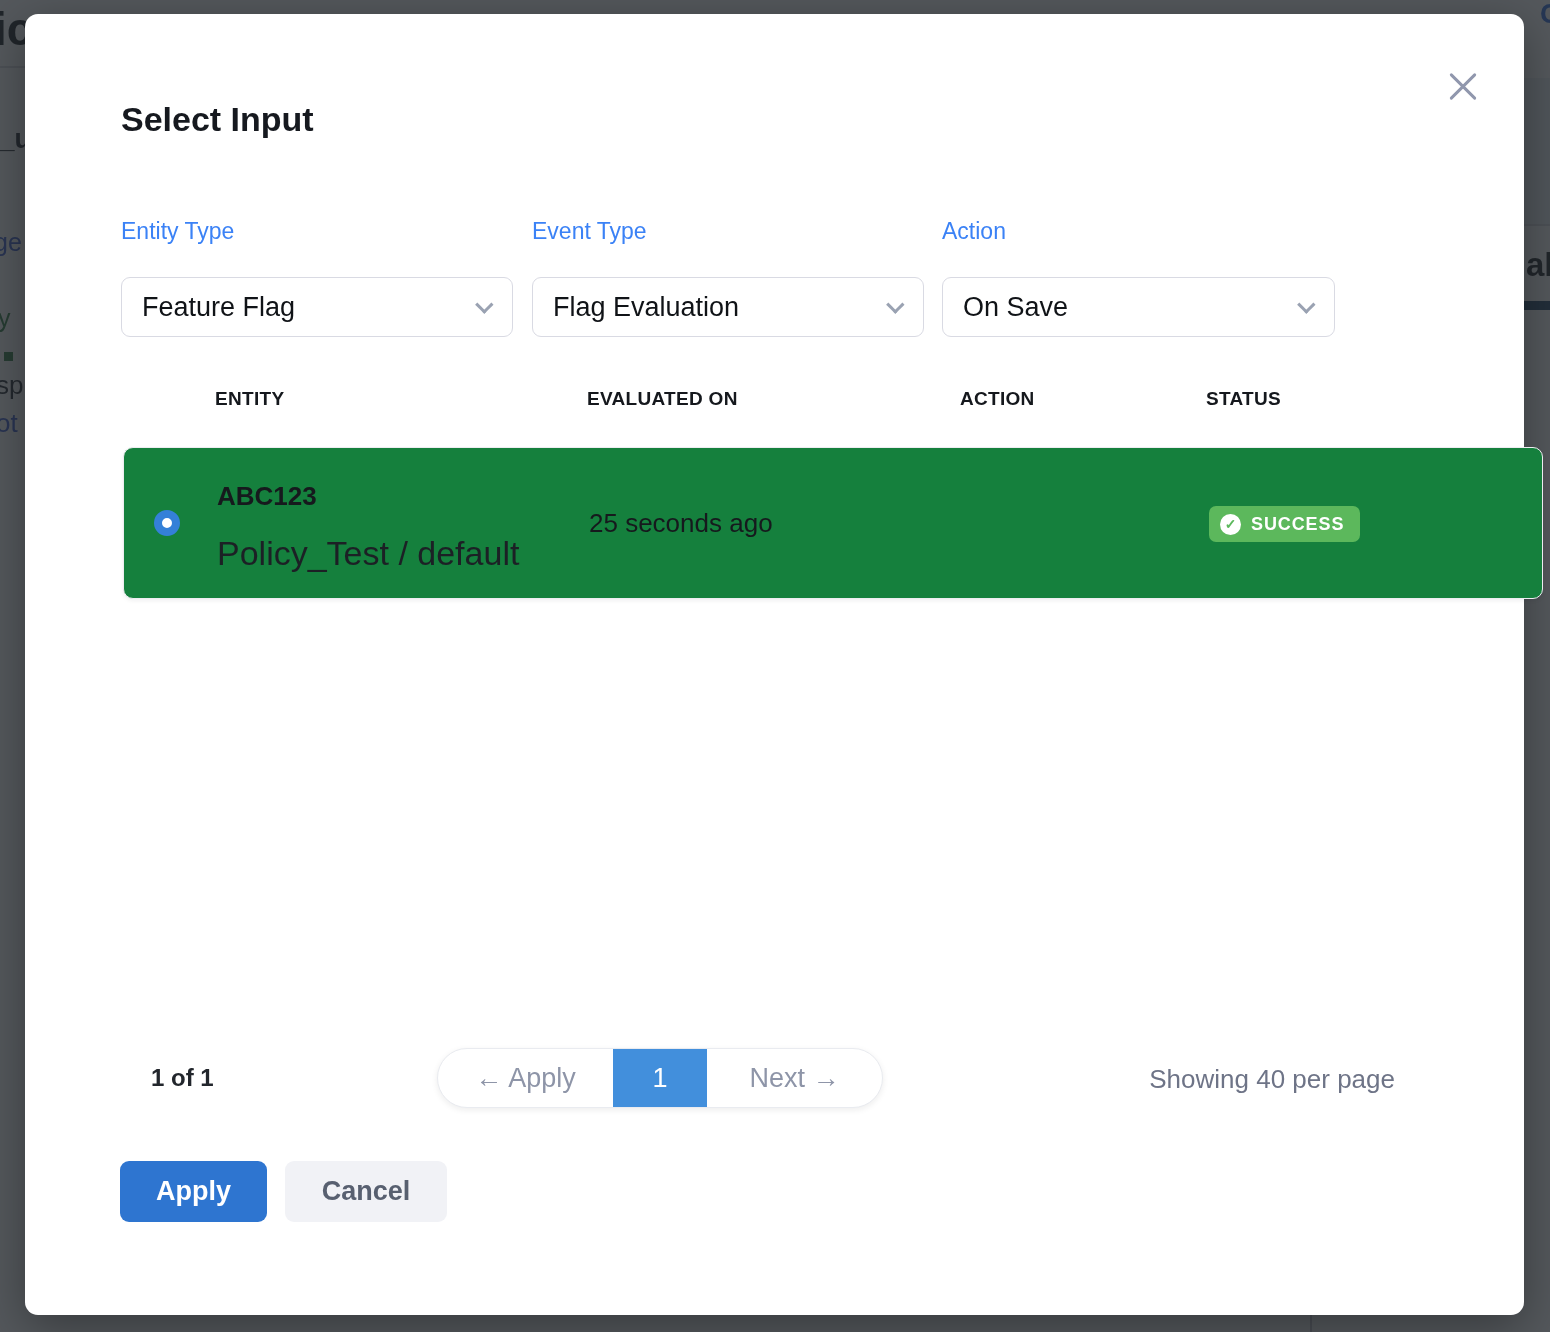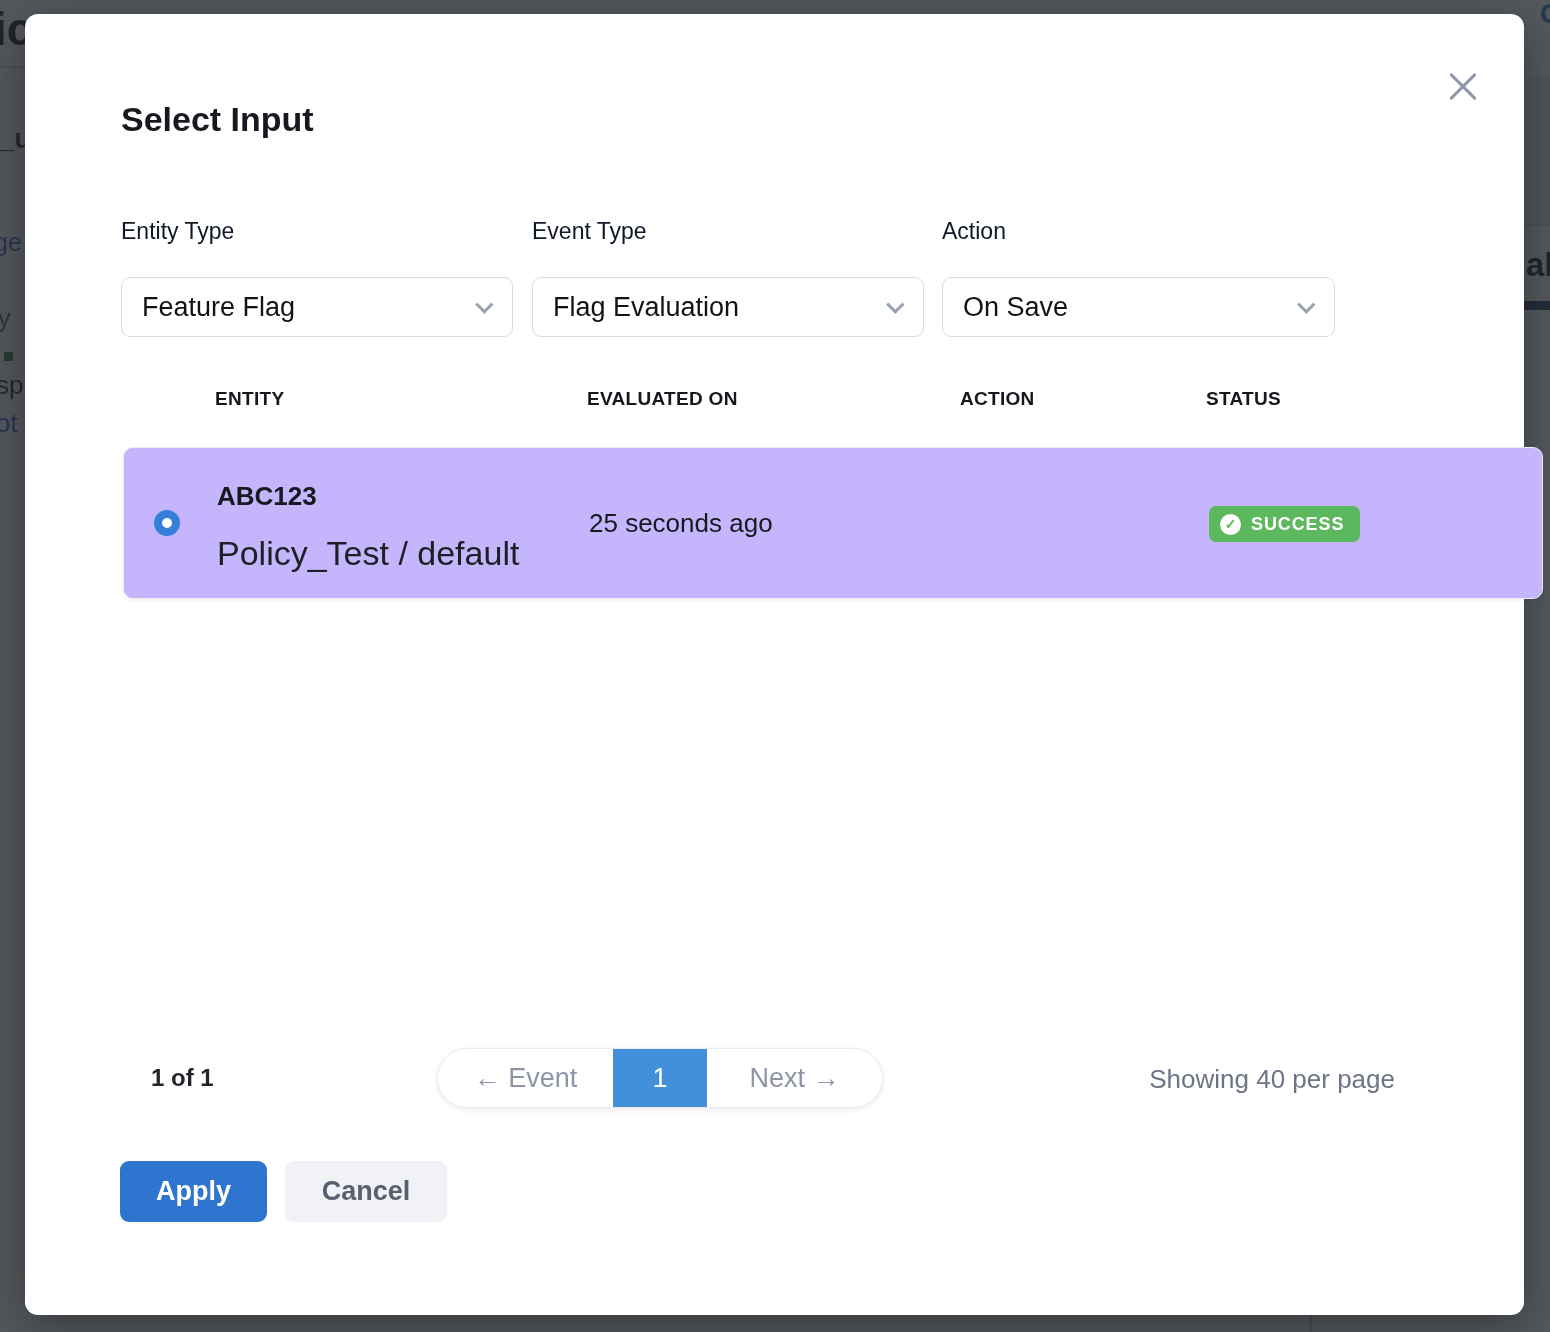--- a/index.html
+++ b/index.html
@@ -45,42 +45,42 @@
   .close-icon{position:absolute;inset:0;}
   .close-icon::before,.close-icon::after{content:"";position:absolute;left:-1px;top:15px;
     width:36px;height:3px;background:#9097ad;border-radius:2px;}
   .close-icon::before{transform:rotate(45deg);}
   .close-icon::after{transform:rotate(-45deg);}
 
   .modal-title{position:absolute;left:96px;top:86px;font-size:34px;font-weight:700;color:#16191f;}
 
   
   .filter{position:absolute;top:204px;}
-  .filter-label{display:block;font-size:23px;font-weight:500;color:#0f172a;margin-bottom:16px;}
+  .filter-label{display:block;font-size:23px;font-weight:500;color:#3b82f6;margin-bottom:16px;}
   .select-box{display:flex;align-items:center;justify-content:space-between;
     height:60px;border:1px solid #d9dae3;border-radius:9px;background:#fff;
     padding:0 24px 0 20px;cursor:pointer;margin-top:32px;}
   .select-value{font-size:27px;color:#101317;}
   .chevron{width:13px;height:13px;border-right:3px solid #9aa2b2;border-bottom:3px solid #9aa2b2;
     transform:rotate(45deg) translateY(-4px);}
   .filter-entity{left:96px;width:392px;}
   .filter-event{left:507px;width:392px;}
   .filter-action{left:917px;width:393px;}
 
   
   .col-header{position:absolute;top:374px;font-size:19px;font-weight:700;
     letter-spacing:0.3px;color:#15181d;}
   .col-entity{left:190px;}
   .col-evaluated{left:562px;}
   .col-action{left:935px;}
   .col-status{left:1181px;}
 
   
   .row-card{position:absolute;left:98px;top:433px;width:1420px;height:152px;
-    background:#c4b5fd;border:1px solid #ededf1;border-radius:10px;
+    background:#15803d;border:1px solid #ededf1;border-radius:10px;
     box-shadow:0 2px 4px rgba(20,24,31,0.06);cursor:pointer;}
   .radio{position:absolute;left:30px;top:62px;width:26px;height:26px;border-radius:50%;
     border:8px solid var(--radio_blue);background:#fff;cursor:pointer;}
   .entity-name{position:absolute;left:93px;top:33px;font-size:26px;font-weight:700;color:#16191d;}
   .entity-path{position:absolute;left:93px;top:86px;font-size:34px;color:#1c2025;}
   .evaluated-on{position:absolute;left:465px;top:60px;font-size:26px;color:#16191d;}
   .status-badge{position:absolute;left:1085px;top:58px;height:36px;display:flex;align-items:center;
     gap:10px;background:var(--success_green);border-radius:7px;padding:0 16px 0 11px;}
   .check-circle{width:21px;height:21px;border-radius:50%;background:#fff;display:flex;
     align-items:center;justify-content:center;font-size:14px;font-weight:700;color:var(--success_green);}
@@ -172,21 +172,21 @@
       <span class="entity-path">Policy_Test / default</span>
       <span class="evaluated-on">25 seconds ago</span>
       <span class="status-badge">
         <span class="check-circle">✓</span>
         <span class="status-text">SUCCESS</span>
       </span>
     </div>
 
     <span class="page-summary">1 of 1</span>
     <div class="pager">
-      <button class="pager-prev">← Event</button>
+      <button class="pager-prev">← Apply</button>
       <button class="pager-page">1</button>
       <button class="pager-next">Next →</button>
     </div>
     <span class="per-page">Showing 40 per page</span>
 
     <button class="btn btn-apply">Apply</button>
     <button class="btn btn-cancel">Cancel</button>
 
   </div>
 </div>

